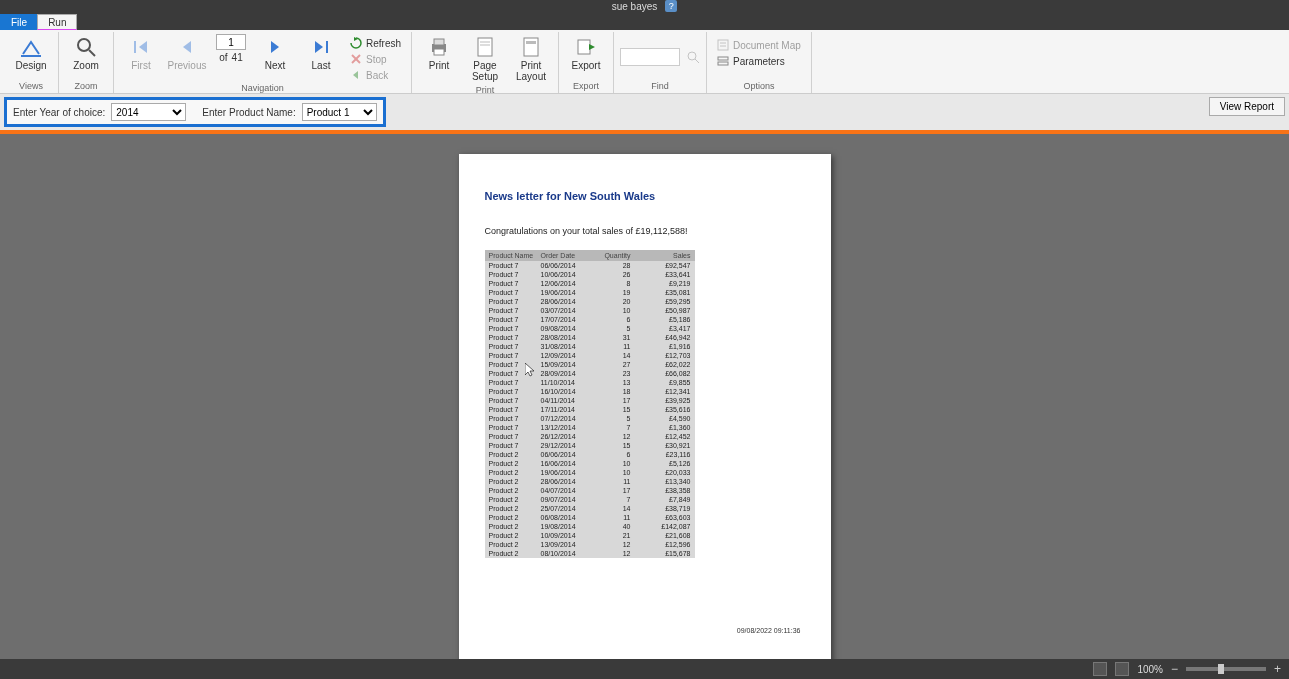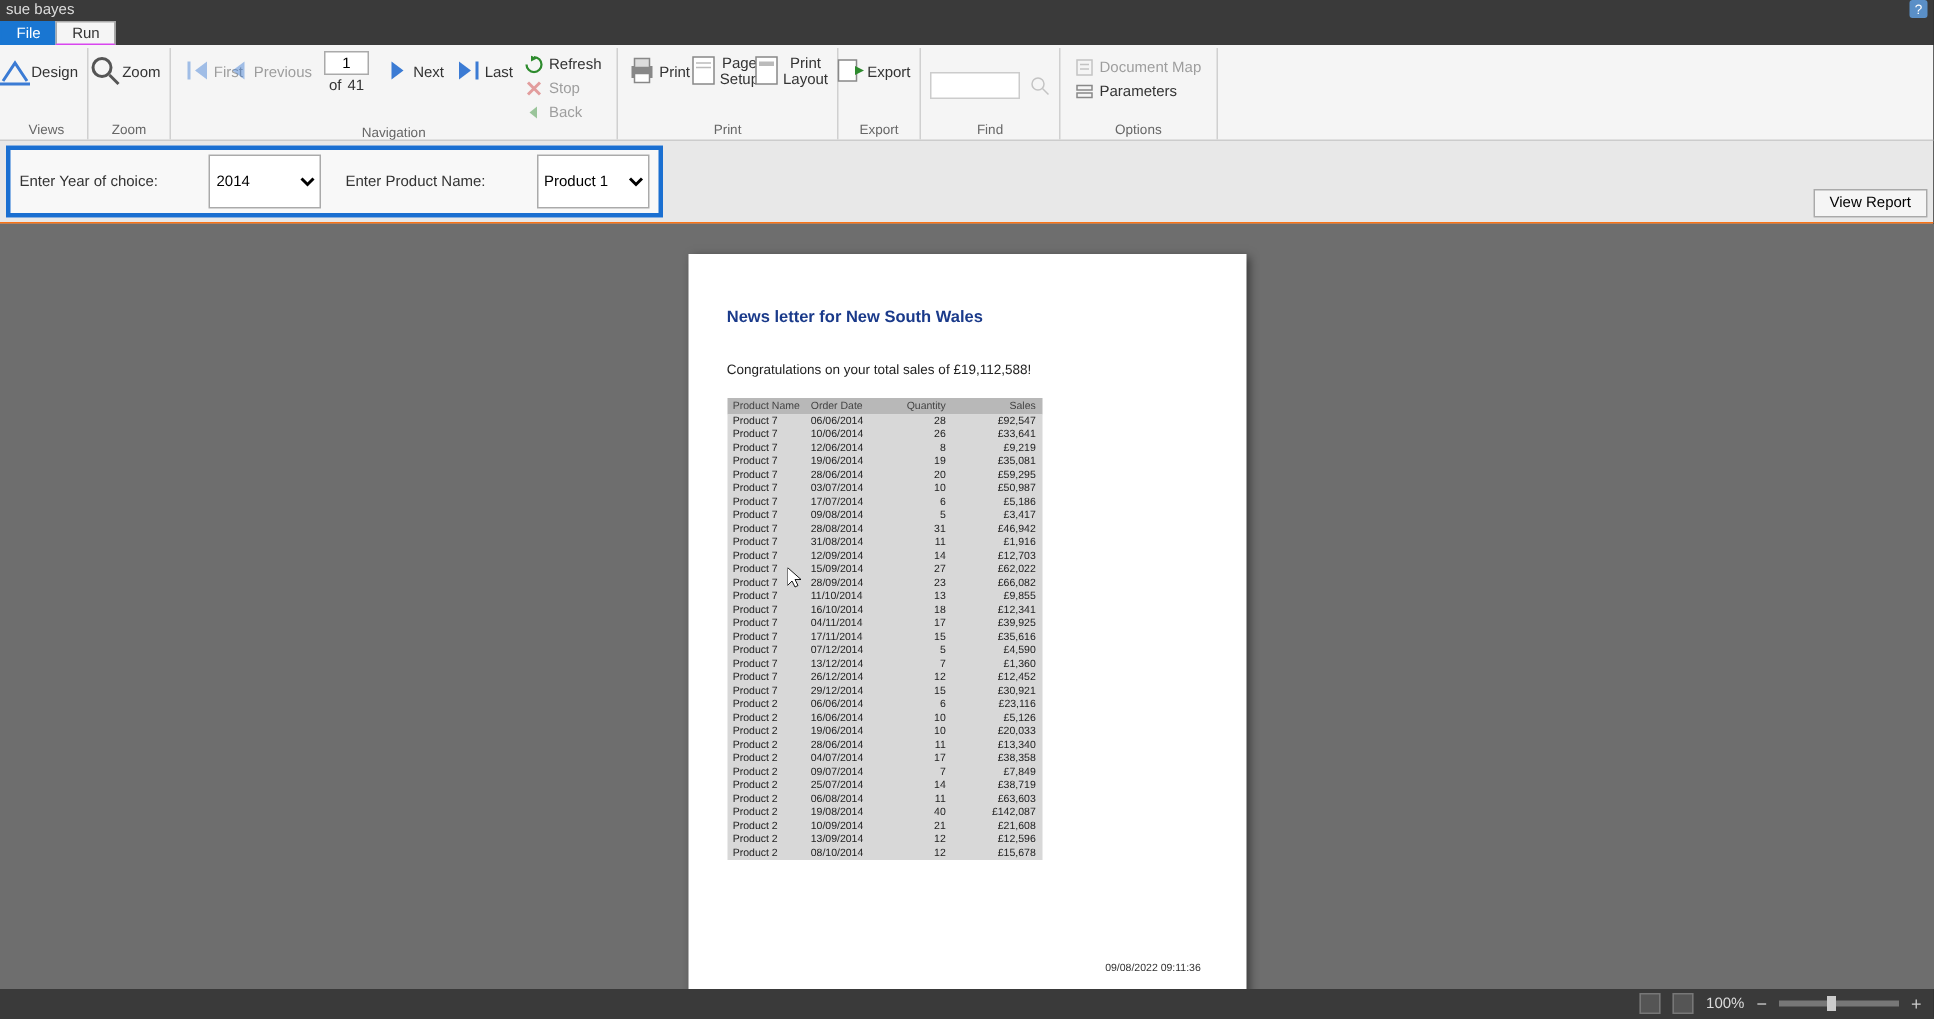--- a/index.html
+++ b/index.html
@@ -1,50 +1,50 @@
 <!DOCTYPE html>
 <html><head>
 <meta charset="utf-8">
 <style>
 * { box-sizing: border-box; margin: 0; padding: 0; }
 html, body { width: 100%; height: 100%; font-family: "Segoe UI", Tahoma, sans-serif; font-size: 11px; overflow: hidden; background: #333; }
 .app { display: flex; flex-direction: column; height: 100vh; }
 
 
-.titlebar { height: 12px; background: #3a3a3a; display: flex; align-items: center; justify-content: space-between; padding: 0 4px; color: #ddd; font-size: 10px; }
+.titlebar { height: 12px; background: #3a3a3a; display: flex; align-items: center; justify-content: center; padding: 0 4px; color: #ddd; font-size: 10px; }
 .titlebar .user { margin-right: 8px; }
 .titlebar .help { width: 12px; height: 12px; background: #5a8fc7; color: #fff; text-align: center; line-height: 12px; border-radius: 2px; font-size: 9px; cursor: pointer; }
 
 
 .tabstrip { height: 18px; background: #3a3a3a; display: flex; align-items: flex-end; }
 .tab { padding: 2px 10px 1px; font-size: 10px; color: #333; background: #e8e8e8; border: 1px solid #aaa; border-bottom: none; margin-right: -1px; cursor: pointer; height: 16px; line-height: 12px; }
 .tab.file { background: #1976d2; color: #fff; border-color: #1976d2; }
 .tab.active { background: #f5f5f5; border-bottom: 1px solid #d946ef; position: relative; z-index: 2; }
 
 
 .ribbon { background: #f5f5f5; border-bottom: 1px solid #ccc; height: 64px; display: flex; padding: 2px 4px 0; }
 .group { display: flex; flex-direction: column; border-right: 1px solid #d0d0d0; padding: 0 6px; }
 .group-body { flex: 1; display: flex; align-items: flex-start; gap: 4px; padding-top: 2px; }
 .group-label { font-size: 9px; color: #666; text-align: center; padding: 1px 0 2px; }
-.bigbtn { display: flex; align-items: center; justify-content: flex-end; width: 42px; cursor: pointer; padding: 2px 0; }
+.bigbtn { display: flex; flex-direction: column; align-items: center; justify-content: flex-start; width: 42px; cursor: pointer; padding: 2px 0; }
 .bigbtn .icon { width: 22px; height: 22px; margin-bottom: 2px; display:flex; align-items:center; justify-content:center; }
 .bigbtn .lbl { font-size: 10px; color: #333; text-align: center; line-height: 11px; }
 .smallbtns { display: flex; flex-direction: column; gap: 2px; padding-top: 2px; }
 .smallbtn { display: flex; align-items: center; gap: 4px; font-size: 10px; color: #333; cursor: pointer; padding: 1px 4px; }
 .smallbtn .sicon { width: 12px; height: 12px; display:flex;align-items:center;justify-content:center;}
 .navnum { display: flex; align-items: center; gap: 4px; font-size: 10px; color: #333; }
 .navnum input { width: 30px; height: 16px; border: 1px solid #aaa; font-size: 10px; text-align: center; }
 .findbox { width: 60px; height: 18px; border: 1px solid #ccc; background: #fff; }
 .disabled { opacity: .45; pointer-events: none; }
 
 
-.parambar-wrap { background: #e8e8e8; border-bottom: 1px solid #f97316; padding: 3px 4px; display: flex; align-items: flex-end; position: relative; }
+.parambar-wrap { background: #e8e8e8; border-bottom: 4px solid #f97316; padding: 3px 4px; display: flex; align-items: flex-start; position: relative; }
 .parambar { display: flex; align-items: center; gap: 6px; border: 3px solid #1a6fd1; background: #f8f8f8; padding: 3px 6px; }
 .parambar label { font-size: 10px; color: #333; }
-.parambar select { font-size: 10px; height: 36px; border: 1px solid #aaa; min-width: 75px; background: #fff; margin-left: 28px; }
+.parambar select { font-size: 10px; height: 18px; border: 1px solid #aaa; min-width: 75px; background: #fff; }
 .viewreport { margin-left: auto; border: 1px solid #aaa; background: #f5f5f5; padding: 3px 10px; font-size: 10px; cursor: pointer; }
 
 
 .canvas { flex: 1; background: #6e6e6e; overflow: auto; display: flex; justify-content: center; align-items: flex-start; padding: 20px 0; }
 .page { width: 372px; height: 528px; background: #fff; box-shadow: 2px 2px 6px rgba(0,0,0,.5); position: relative; padding: 36px 26px 20px; }
 .report { width: 210px; margin-left: 0; }
 .rpt-title { font-size: 11px; font-weight: bold; color: #1a3a8a; margin-bottom: 24px; }
 .rpt-sub { font-size: 9px; color: #222; margin-bottom: 14px; }
 .tbl-hdr { background: #b8b8b8; display: flex; font-size: 7px; color: #444; padding: 2px 4px; }
 .tbl-hdr .c1 { width: 52px; }

